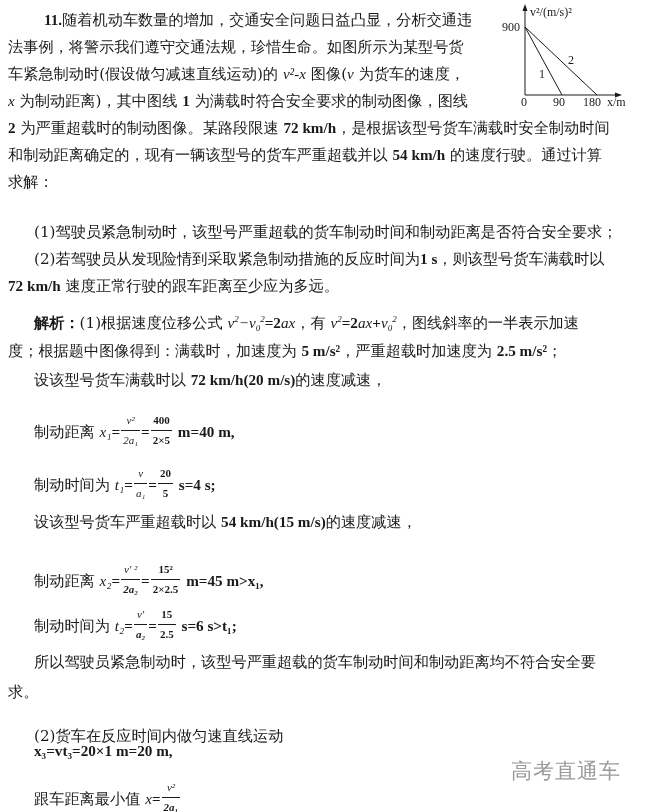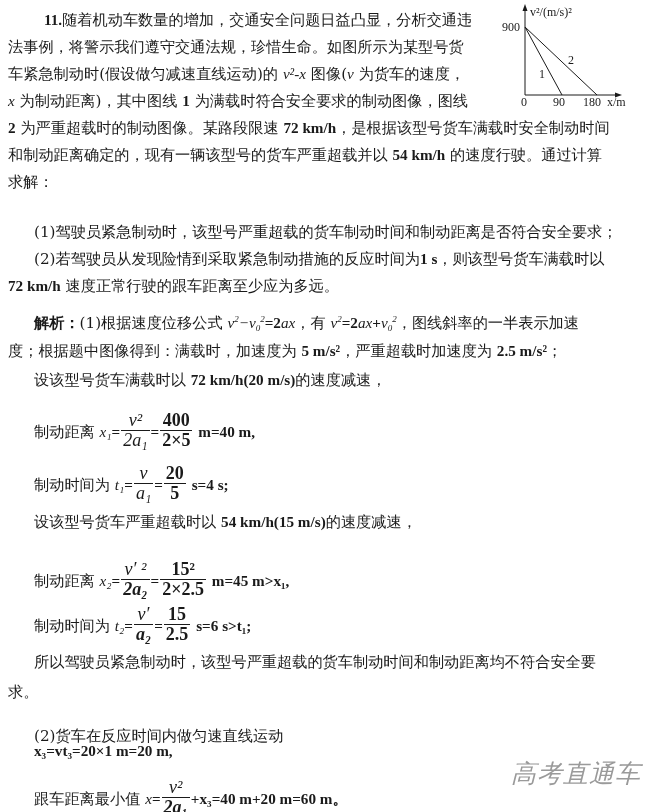--- a/index.html
+++ b/index.html
@@ -8,24 +8,24 @@
     font-family: "DejaVu Serif", "Liberation Serif", serif;
     color: #1a1a1a;
   }
   .line { position: absolute; white-space: nowrap; font-size: 15.2px; line-height: 20px; }
   .b { font-weight: bold; }
   .i { font-style: italic; font-family: "Liberation Serif", serif; }
   .num { font-family: "Liberation Serif", serif; font-weight: bold; }
   sup { font-size: 9px; vertical-align: 6px; line-height: 0; }
   sub { font-size: 9px; vertical-align: -3px; line-height: 0; }
   .frac { display: inline-block; vertical-align: middle; text-align: center; margin: 0 1px; position: relative; top: -2px; }
-  .frac > span { display: block; font-family: "Liberation Serif", serif; font-size: 18px; line-height: 19px; padding: 0 2px; }
+  .frac > span { display: block; font-family: "Liberation Serif", serif; font-size: 11px; line-height: 19px; padding: 0 2px; }
   .frac > span.top { border-bottom: 1px solid #1a1a1a; }
   .m { font-family: "Liberation Serif", serif; }
-  .watermark { position: absolute; left: 511px; top: 757px; font-family: "DejaVu Sans", sans-serif; font-size: 25px; color: #9a9a9a; letter-spacing: 1px; font-style: italic; }
+  .watermark { position: absolute; left: 511px; top: 757px; font-family: "DejaVu Sans", sans-serif; font-size: 21px; color: #9a9a9a; letter-spacing: 1px; }
   .graph { position: absolute; left: 490px; top: 0; width: 157px; height: 115px; }
   .graph text { font-family: "Liberation Serif", serif; font-size: 12px; fill: #1a1a1a; }
 </style>
 </head>
 <body>
 
 <svg class="graph" viewBox="0 0 157 115" width="157" height="115">
   <line x1="35" y1="95" x2="35" y2="8" stroke="#1a1a1a" stroke-width="1"></line>
   <polygon points="35,4 32.5,11 37.5,11" fill="#1a1a1a"></polygon>
   <line x1="35" y1="95" x2="128" y2="95" stroke="#1a1a1a" stroke-width="1"></line>
@@ -109,16 +109,16 @@
   <span>求。</span>
 </div>
 <div class="line" style="left:34px;top:726px;">
   <span>(2)货车在反应时间内做匀速直线运动</span>
 </div>
 <div class="line" style="left:34px;top:741px;">
   <span class="m b">x₃=vt₃=20×1 m=20 m,</span>
 </div>
 <div class="line" style="left:34px;top:780px;">
   <span>跟车距离最小值</span>
-  <span class="i">x</span><span class="m b">=</span><span class="frac"><span class="top i">v²</span><span class="i b">2a₁</span></span><span class="m b">+x₃=40 m+20 m=60 m。</span>
+  <span class="i">x</span><span class="m b">=</span><span class="frac"><span class="top i">v²</span><span class="i b">2a₁</span></span>
 </div>
 
 <div class="watermark">高考直通车</div>
 
 </body></html>

